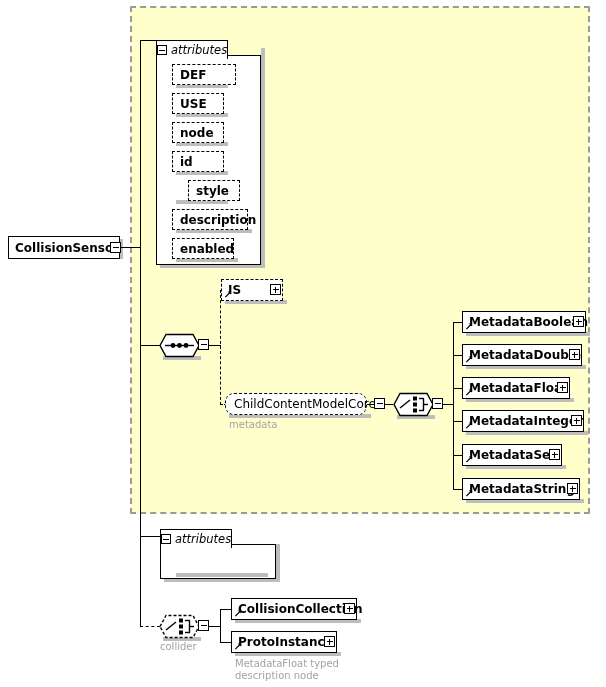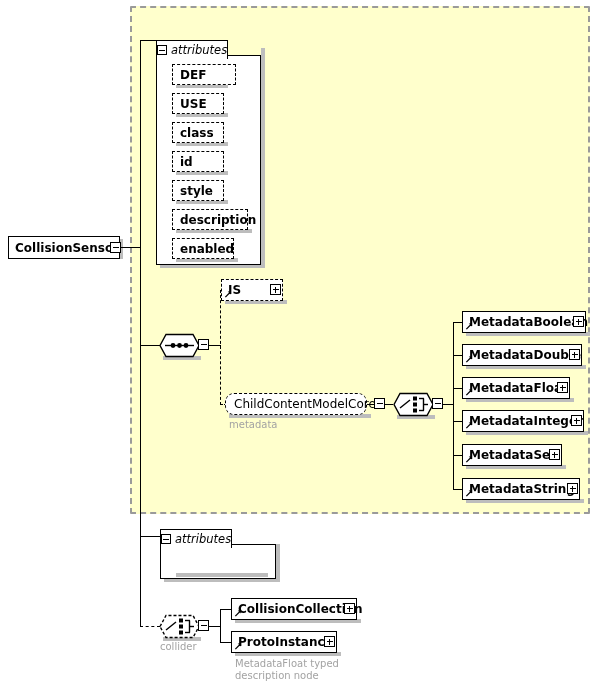--- a/index.html
+++ b/index.html
@@ -189,30 +189,30 @@
     <span>DEF</span>
   </div>
 
   <div class="shadow" style="left:176px;top:113px;width:52px;height:4px;"></div>
   <div class="attrrow" style="left:172px;top:93px;width:52px;">
     <span>USE</span>
   </div>
 
   <div class="shadow" style="left:176px;top:142px;width:52px;height:4px;"></div>
   <div class="attrrow" style="left:172px;top:122px;width:52px;">
-    <span>class</span>
+    <span>node</span>
   </div>
 
   <div class="shadow" style="left:176px;top:171px;width:52px;height:4px;"></div>
   <div class="attrrow" style="left:172px;top:151px;width:52px;">
     <span>id</span>
   </div>
 
   <div class="shadow" style="left:176px;top:200px;width:52px;height:4px;"></div>
-  <div class="attrrow" style="left:172px;top:180px;width:52px;">
+  <div class="attrrow" style="left:188px;top:180px;width:52px;">
     <span>style</span>
   </div>
 
   <div class="shadow" style="left:176px;top:229px;width:76px;height:4px;"></div>
   <div class="attrrow" style="left:172px;top:209px;width:76px;">
     <span>description</span>
   </div>
 
   <div class="shadow" style="left:176px;top:258px;width:62px;height:4px;"></div>
   <div class="attrrow" style="left:172px;top:238px;width:62px;">

